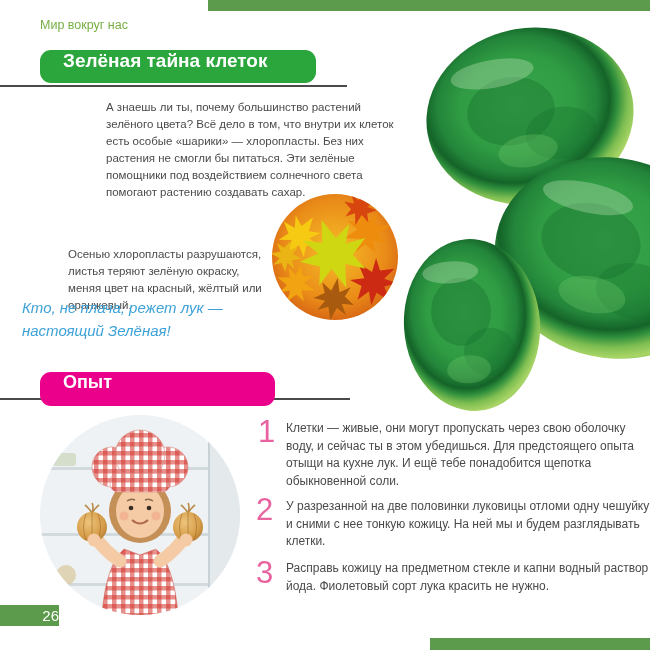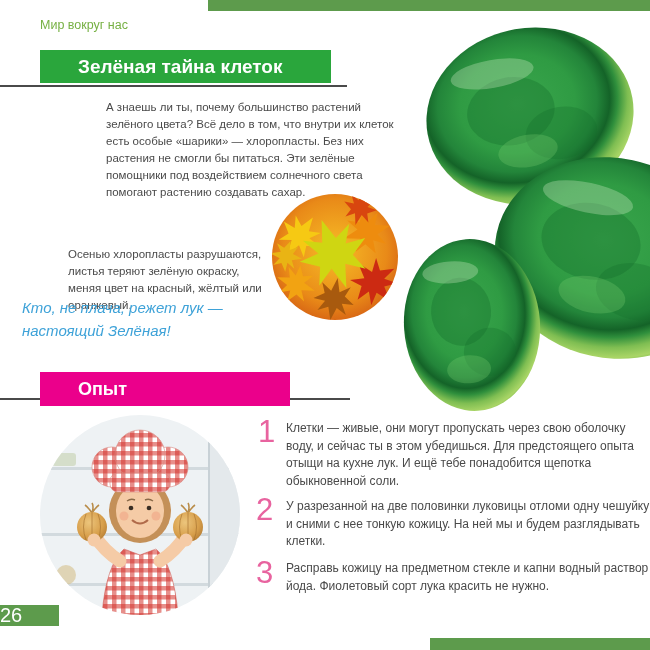--- a/index.html
+++ b/index.html
@@ -7,21 +7,21 @@
     position:relative;width:650px;height:650px;background:#ffffff;overflow:hidden;
     font-family:"Liberation Sans",sans-serif;color:#4a4a4a;
   }
   .abs{position:absolute;}
   
   .top-bar{left:208px;top:0;width:442px;height:11px;background:#5d9b4c;}
   .bottom-bar{left:430px;top:638px;width:220px;height:12px;background:#5d9b4c;}
   
   .running-head{left:40px;top:18px;font-size:12.5px;color:#76b043;}
   
-  .banner{display:flex;align-items:center;padding-left:38px;color:#ffffff;font-weight:bold;z-index:3;}
+  .banner{display:flex;padding-left:23px;color:#ffffff;font-weight:bold;z-index:3;border-radius:11px;}
   .banner-green{left:40px;top:50px;width:253px;height:33px;background:#2aa63c;font-size:19px;}
   .banner-pink{left:40px;top:372px;width:212px;height:34px;background:#eb008b;font-size:18px;}
   .rule{height:2px;background:#4a4a4a;z-index:2;}
   .rule-1{left:0;top:85px;width:347px;}
   .rule-2{left:0;top:398px;width:350px;}
   
   .para{font-size:11.5px;line-height:17px;z-index:4;}
   .para-1{left:68px;top:99px;width:296px;margin-left:38px;}
   .para-2{left:68px;top:202px;width:198px;margin-top:44px;}
   
@@ -31,21 +31,21 @@
   .step-num{font-size:31px;font-weight:300;color:#e8639f;z-index:4;font-family:"Liberation Sans",sans-serif;}
   .num-1{left:258px;top:414px;}
   .num-2{left:256px;top:492px;}
   .num-3{left:256px;top:555px;}
   .step-text{font-size:12px;line-height:17.5px;width:368px;z-index:4;}
   .text-1{left:286px;top:420px;}
   .text-2{left:286px;top:498px;}
   .text-3{left:286px;top:560px;}
   
   .page-num-box{left:0;top:605px;width:59px;height:21px;background:#5d9b4c;color:#ffffff;
-    font-size:20px;display:flex;align-items:center;justify-content:flex-start;z-index:3;}
+    font-size:15px;display:flex;align-items:center;justify-content:flex-end;z-index:3;}
   
   .cells-layer{left:0;top:0;width:650px;height:650px;z-index:1;pointer-events:none;}
   .leaves-circle{left:272px;top:194px;width:126px;height:126px;z-index:2;}
   .girl-circle{left:40px;top:415px;width:200px;height:200px;z-index:2;}
 </style>
 </head>
 <body>
 
 <div class="page">
 

